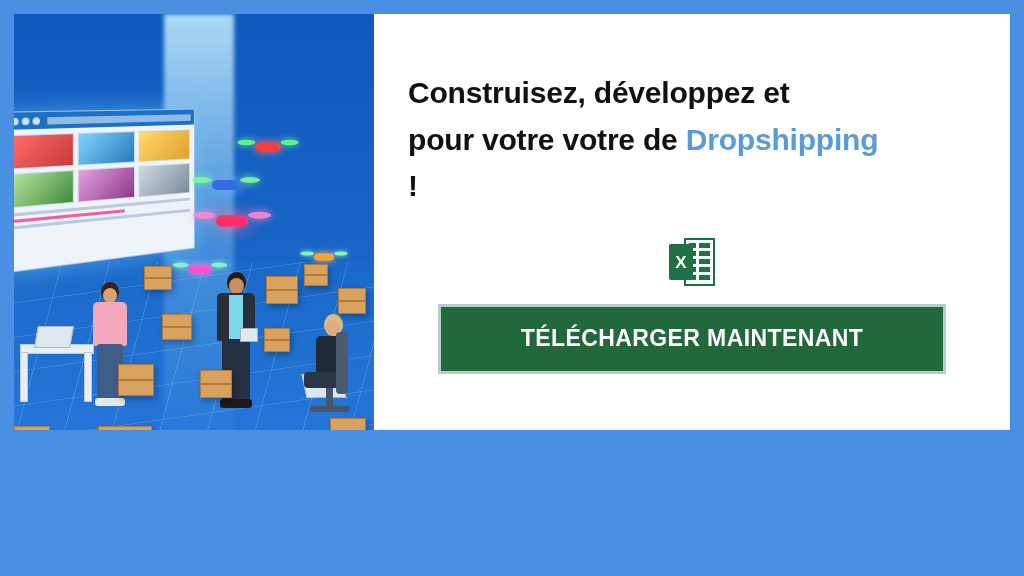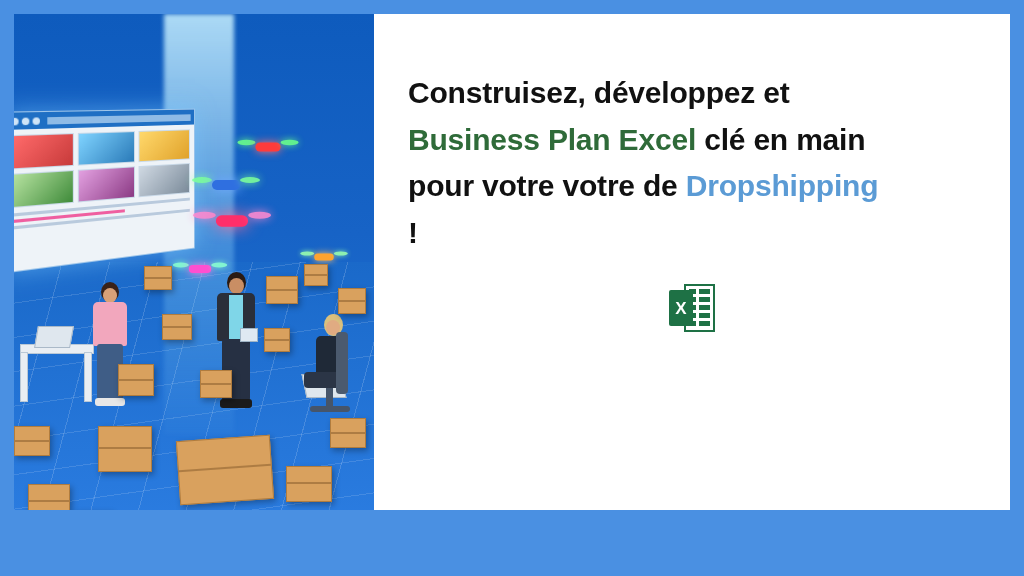--- a/index.html
+++ b/index.html
@@ -14,21 +14,21 @@
     height: 576px;
     background: #4a90e2;
     overflow: hidden;
   }
   
   #card {
     position: absolute;
     left: 14px;
     top: 14px;
     width: 996px;
-    height: 496px;
+    height: 416px;
     background: #ffffff;
     display: flex;
     overflow: hidden;
   }
   
   #illustration {
     position: relative;
     width: 360px;
     height: 548px;
     flex: 0 0 360px;
@@ -346,23 +346,20 @@
       <div class="box" style="left:0px; top:412px; width:34px; height:28px;"></div>
     </div>
 
     <div id="content">
 
       <div id="headline">
         <div>
           <span>Construisez, développez et</span>
         </div>
         <div>
-          <span class="green">Business Plan Excel</span><span> clé en main</span>
-        </div>
-        <div>
           <span>pour votre votre de </span><span class="blue">Dropshipping</span>
         </div>
         <div>
           <span>!</span>
         </div>
       </div>
 
       <div id="excel-wrap">
         <div class="excel-icon">
           <svg width="46" height="52" viewBox="0 0 46 52" xmlns="http://www.w3.org/2000/svg">
@@ -378,16 +375,19 @@
               <rect x="30" y="31" width="11" height="5"></rect>
               <rect x="20" y="39" width="7" height="5"></rect>
               <rect x="30" y="39" width="11" height="5"></rect>
             </g>
             <rect x="0" y="8" width="24" height="36" rx="2" fill="#1e7145"></rect>
             <text x="12" y="32" text-anchor="middle" font-family="Liberation Sans, sans-serif" font-size="17" font-weight="bold" fill="#ffffff">X</text>
           </svg>
         </div>
       </div>
 
+      <div id="cta-wrap">
+        <button id="cta">TÉLÉCHARGER MAINTENANT</button>
+      </div>
 
     </div>
   </div>
 </div>
 
 </body></html>

